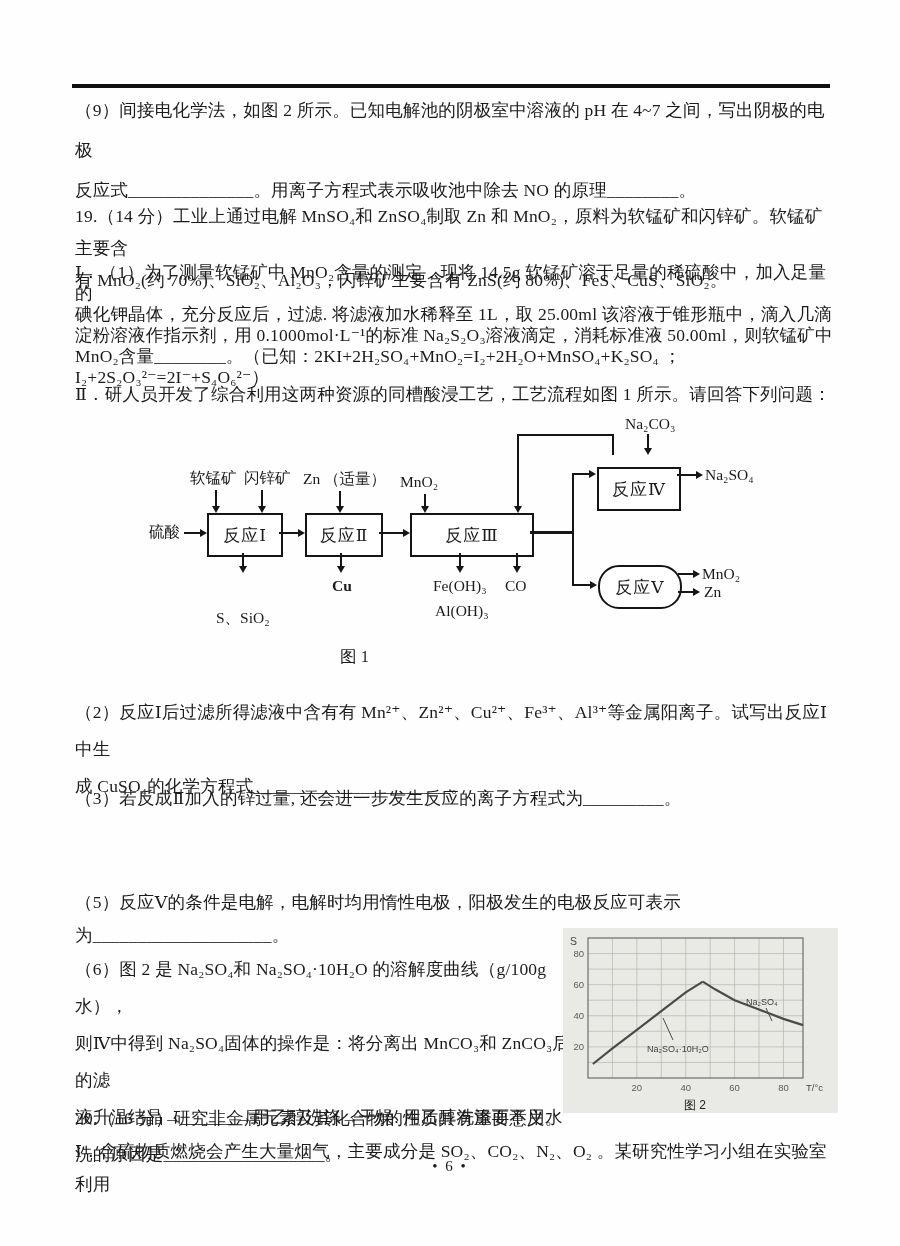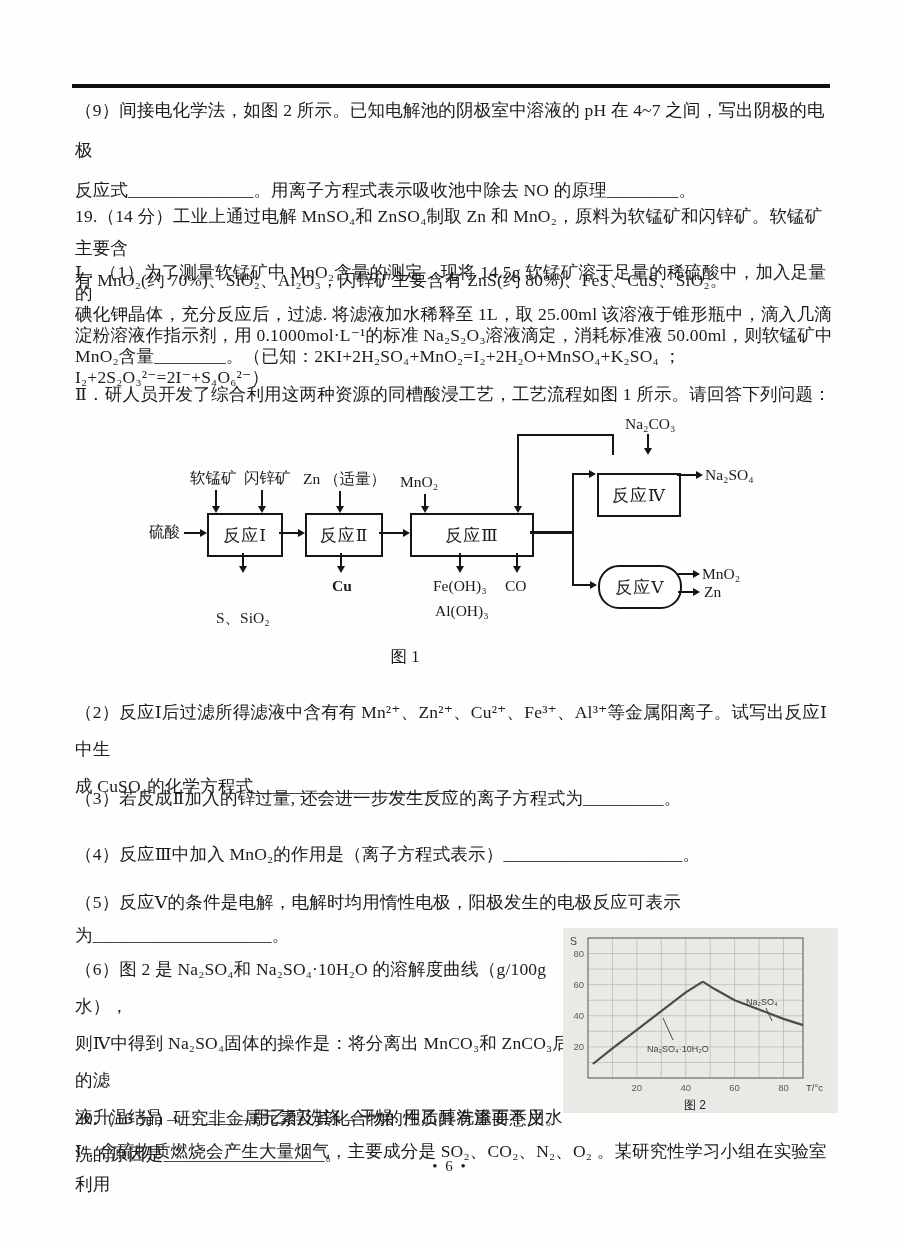--- a/index.html
+++ b/index.html
@@ -12,21 +12,21 @@
   
   #diagram{position:absolute;left:0;top:410px;width:900px;height:265px;}
   .rbox{position:absolute;border:2px solid #151515;background:#fff;display:flex;
         align-items:center;justify-content:center;font-size:17px;letter-spacing:1px;}
   .dlabel{position:absolute;font-size:15.5px;white-space:nowrap;line-height:20px;}
   .hl{position:absolute;height:2px;background:#151515;}
   .vl{position:absolute;width:2px;background:#151515;}
   .ah{position:absolute;width:0;height:0;}
   .ah-d{border-left:4px solid transparent;border-right:4px solid transparent;border-top:7px solid #151515;}
   .ah-r{border-top:4px solid transparent;border-bottom:4px solid transparent;border-left:7px solid #151515;}
-  .caption{position:absolute;font-size:16.5px;text-align:center;}
+  .caption{position:absolute;font-size:16.5px;}
   #chart-wrap{position:absolute;left:563px;top:928px;width:275px;height:185px;}
   #chart-svg{background:#e9eae5;font-family:"Liberation Sans","DejaVu Sans",sans-serif;}
   #pagenum{position:absolute;left:0;top:1158px;width:900px;text-align:center;
            font-size:15px;letter-spacing:2px;}
 </style>
 </head>
 <body>
 
 <div id="page">
 
@@ -50,21 +50,21 @@
     <div class="dlabel" style="left:190px;top:58px;">软锰矿</div>
     <div class="dlabel" style="left:244px;top:58px;">闪锌矿</div>
     <div class="dlabel" style="left:303px;top:59px;">Zn （适量）</div>
     <div class="dlabel" style="left:400px;top:62px;">MnO₂</div>
     <div class="dlabel" style="left:625px;top:4px;">Na₂CO₃</div>
     <div class="dlabel" style="left:149px;top:112px;">硫酸</div>
 
     <div class="rbox" style="left:207px;top:103px;width:72px;height:40px;">反应Ⅰ</div>
     <div class="rbox" style="left:305px;top:103px;width:74px;height:40px;text-align:right;">反应Ⅱ</div>
     <div class="rbox" style="left:410px;top:103px;width:120px;height:40px;">反应Ⅲ</div>
-    <div class="rbox" style="left:597px;top:63px;width:80px;height:40px;">反应Ⅳ</div>
+    <div class="rbox" style="left:597px;top:57px;width:80px;height:40px;">反应Ⅳ</div>
     <div class="rbox" style="left:598px;top:155px;width:80px;height:40px;border-radius:21px;">反应Ⅴ</div>
 
     <div class="vl" style="left:215px;top:80px;height:16px;"></div>
     <div class="ah ah-d" style="left:212px;top:96px;"></div>
     <div class="vl" style="left:261px;top:80px;height:16px;"></div>
     <div class="ah ah-d" style="left:258px;top:96px;"></div>
     <div class="vl" style="left:339px;top:81px;height:15px;"></div>
     <div class="ah ah-d" style="left:336px;top:96px;"></div>
     <div class="vl" style="left:424px;top:84px;height:12px;"></div>
     <div class="ah ah-d" style="left:421px;top:96px;"></div>
@@ -117,21 +117,20 @@
     <div class="hl" style="left:678px;top:181px;width:16px;"></div>
     <div class="ah ah-r" style="left:693px;top:178px;"></div>
     <div class="dlabel" style="left:704px;top:172px;">Zn</div>
 
     <div class="caption" style="left:340px;top:236px;width:130px;">图 1</div>
   </div>
 
   <div class="para" style="left:75px;top:694px;width:768px;line-height:37px;">（2）反应Ⅰ后过滤所得滤液中含有有 Mn²⁺、Zn²⁺、Cu²⁺、Fe³⁺、Al³⁺等金属阳离子。试写出反应Ⅰ中生
 成 CuSO₄的化学方程式______________________。</div>
   <div class="para" style="left:75px;top:782px;width:768px;">（3）若反成Ⅱ加入的锌过量, 还会进一步发生反应的离子方程式为_________。</div>
-  <div class="para" style="left:75px;top:838px;width:768px;">（4）反应Ⅲ中加入 MnO₂的作用是（离子方程式表示）____________________。</div>
   <div class="para" style="left:75px;top:886px;width:768px;line-height:33px;">（5）反应Ⅴ的条件是电解，电解时均用惰性电极，阳极发生的电极反应可表示
 为____________________。</div>
   <div class="para" style="left:75px;top:951px;width:500px;line-height:37px;">（6）图 2 是 Na₂SO₄和 Na₂SO₄·10H₂O 的溶解度曲线（g/100g 水），
 则Ⅳ中得到 Na₂SO₄固体的操作是：将分离出 MnCO₃和 ZnCO₃后的滤
 液升温结晶→______→用乙醇洗涤→干燥. 用乙醇洗涤而不用水
 洗的原因是__________________。</div>
 
   <div id="chart-wrap">
     <svg id="chart-svg" width="275" height="185" viewBox="0 0 275 185">
         <line x1="49.43181818181819" y1="10" x2="49.43181818181819" y2="150" stroke="#b7beb4" stroke-width="0.8"></line>

